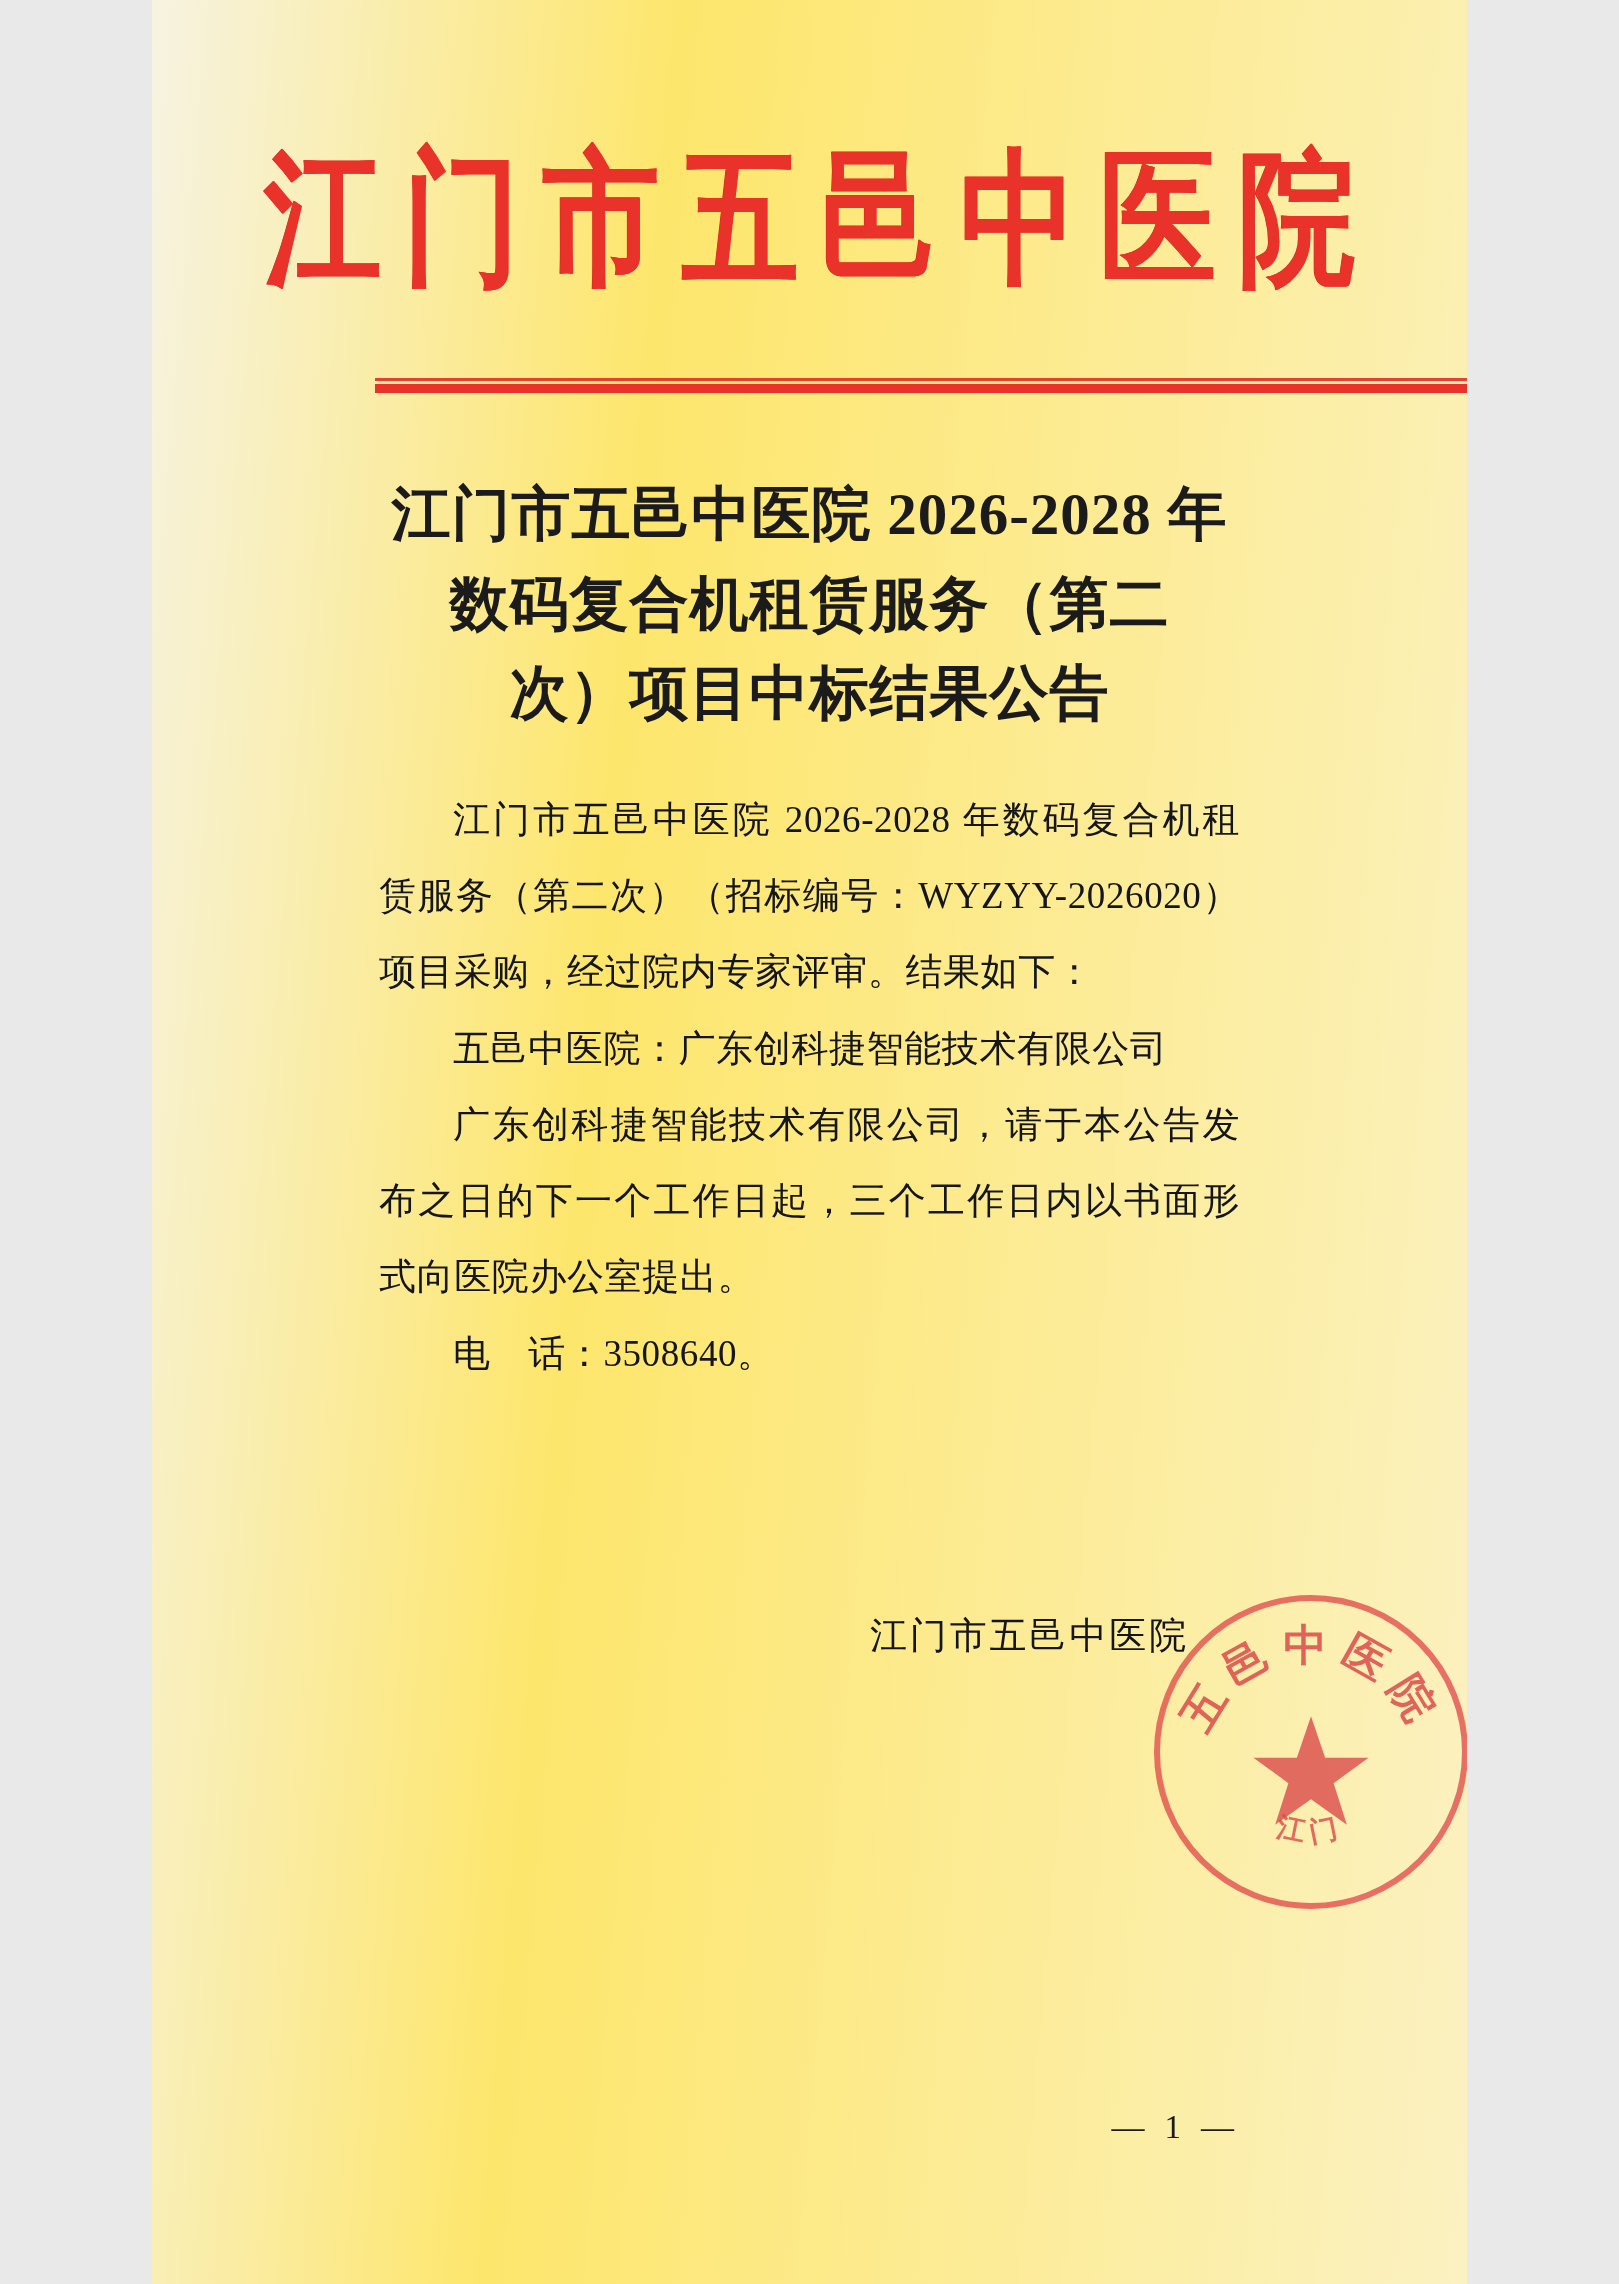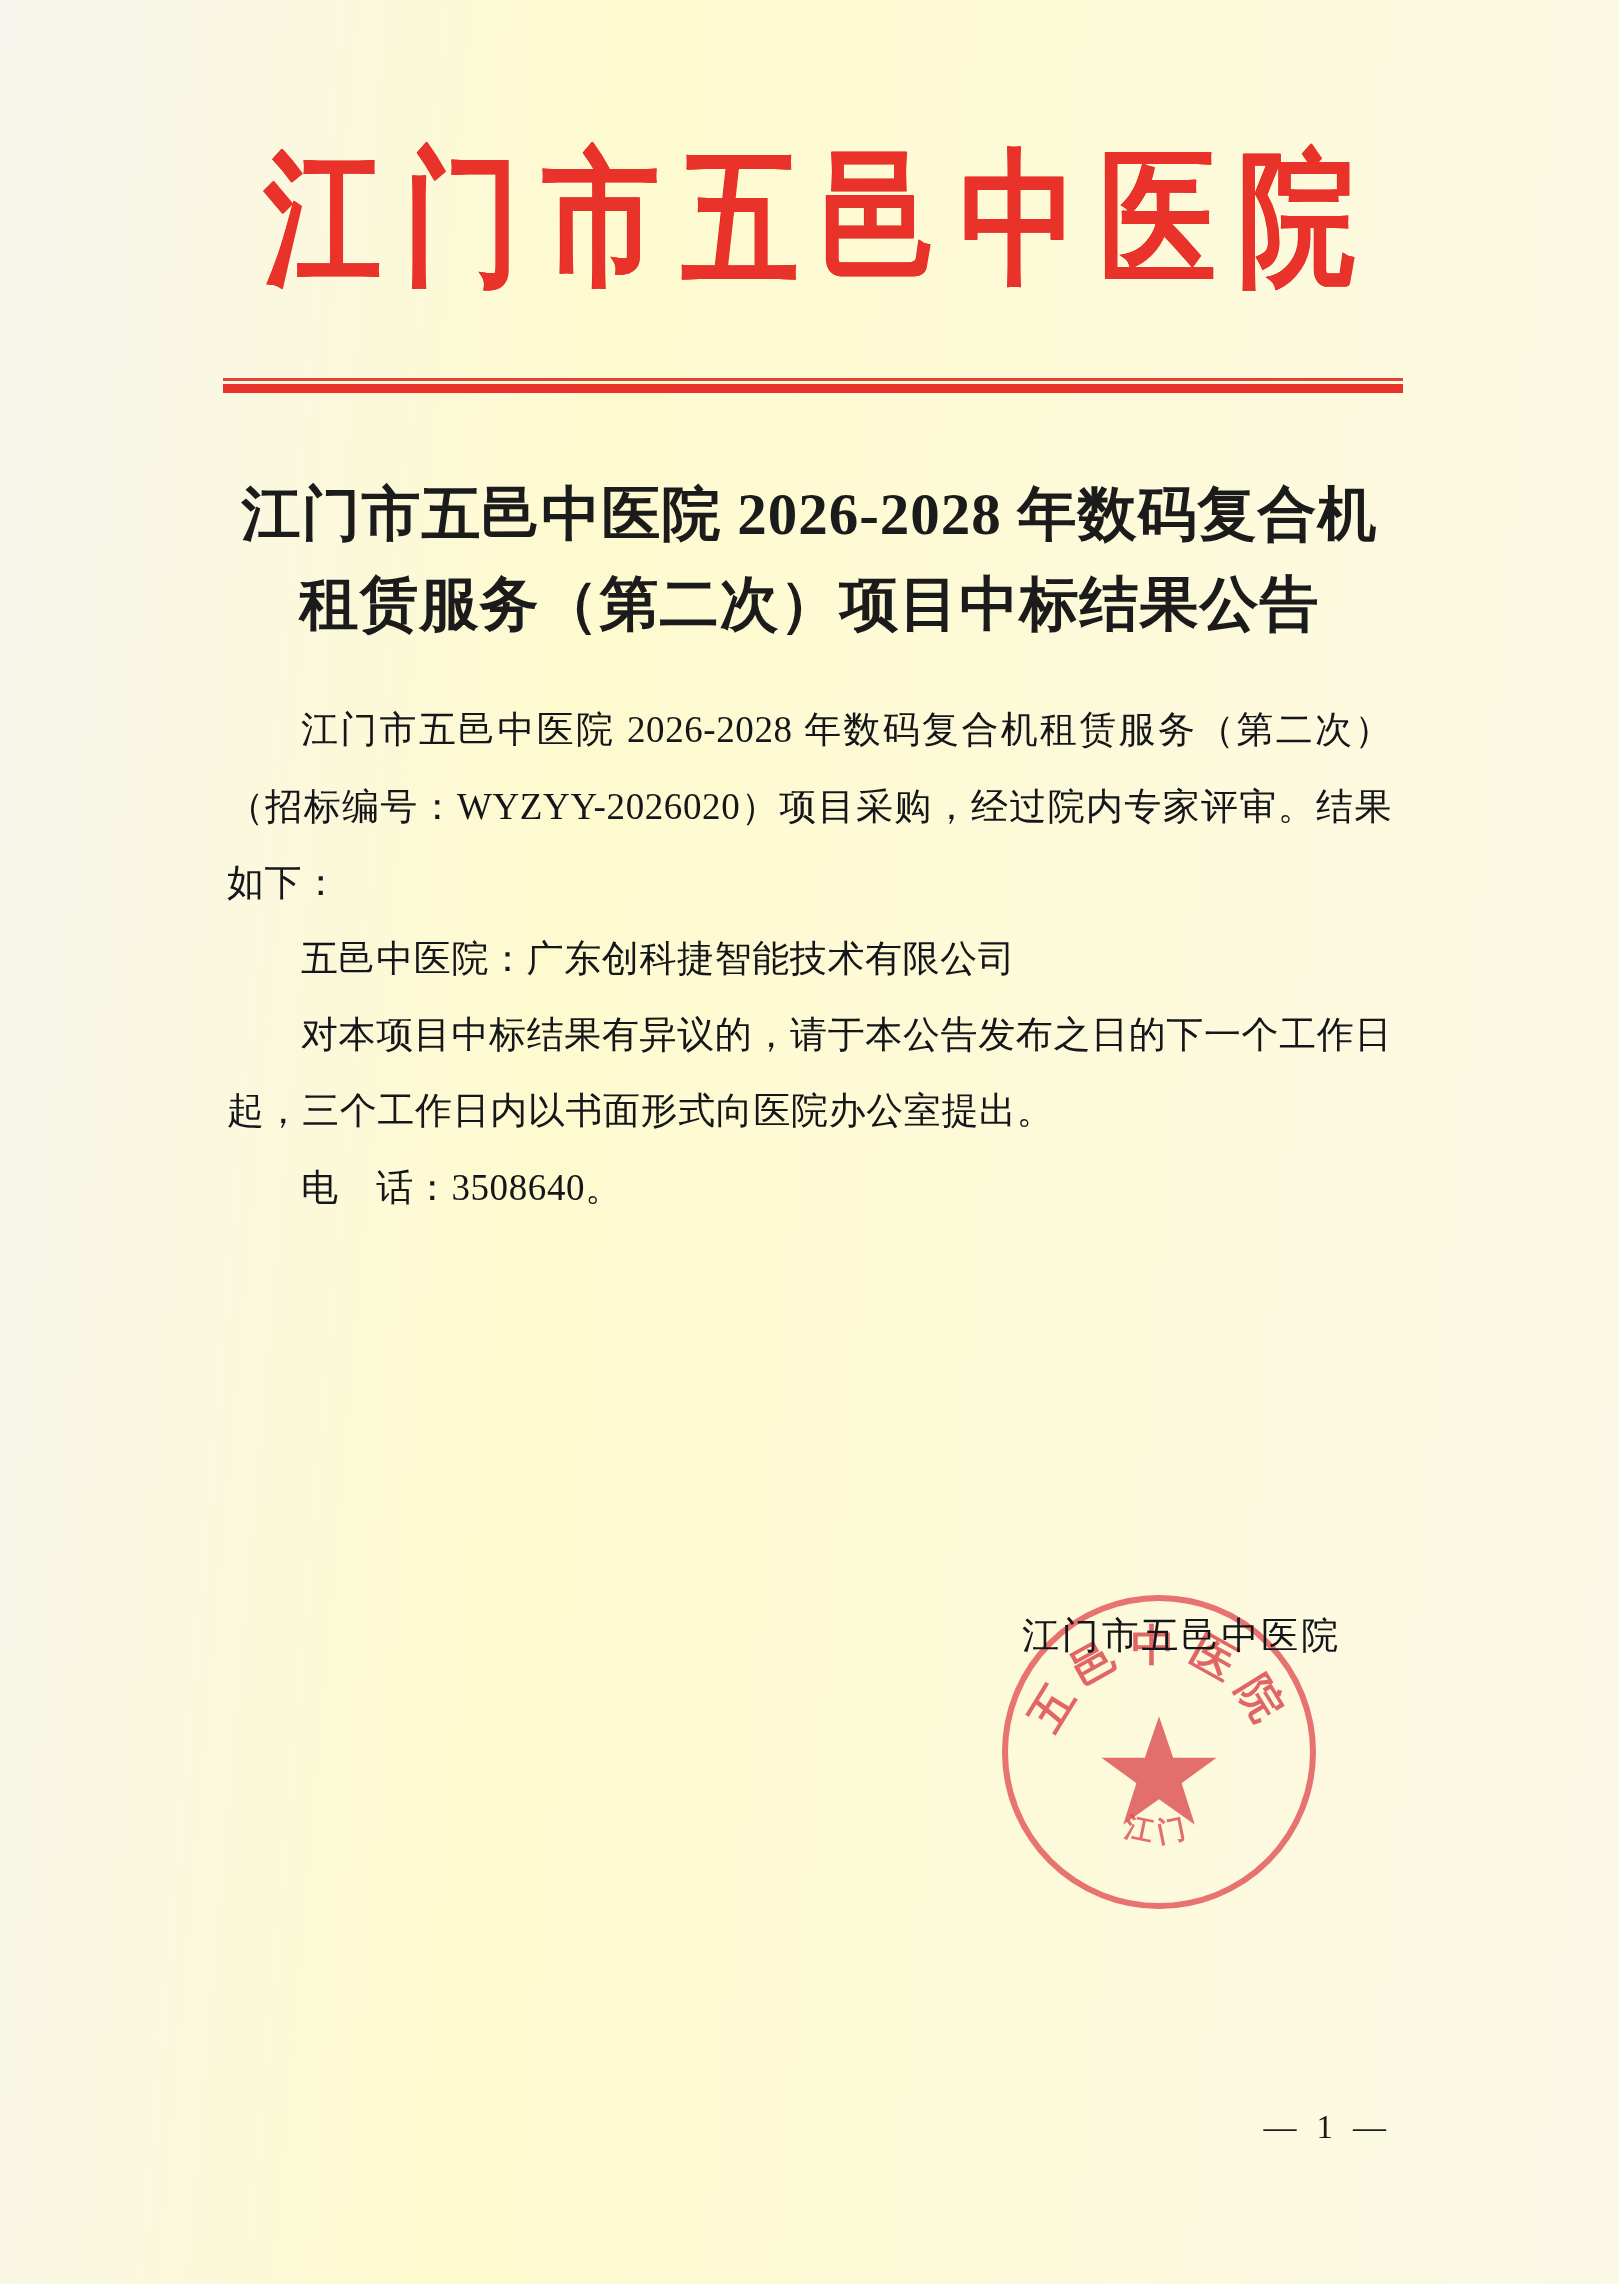--- a/index.html
+++ b/index.html
@@ -5,24 +5,24 @@
 <style>
   html, body {
     margin: 0;
     padding: 0;
     background: #e9e9e9;
   }
   * { box-sizing: border-box; }
 
   .page {
     position: relative;
-    width: 1619px;
+    width: 1315px;
     height: 2285px;
     margin: 0 auto;
-    background: #fef9c3;
+    background: #fde047;
     overflow: hidden;
     font-family: "Liberation Serif", "DejaVu Serif", serif;
   }
 
   
   .paper-tint {
     position: absolute;
     inset: 0;
     background:
       linear-gradient(95deg, rgba(246,245,242,0.9) 0%, rgba(255,255,255,0.2) 35%, rgba(250,249,246,0.7) 100%);
@@ -178,21 +178,21 @@
     <div class="rule-thick"></div>
   </div>
 
   <div class="doc">
 
     <h1 class="doc-title">江门市五邑中医院 2026-2028 年数码复合机租赁服务（第二次）项目中标结果公告</h1>
 
     <div class="body-block">
       <p class="para">江门市五邑中医院 2026-2028 年数码复合机租赁服务（第二次）（招标编号：WYZYY-2026020）项目采购，经过院内专家评审。结果如下：</p>
       <p class="para">五邑中医院：广东创科捷智能技术有限公司</p>
-      <p class="para">对本项目中标结果有异议的，请于本公告发布之日的下一个工作日起，三个工作日内以书面形式向医院办公室提出。</p>
+      <p class="para">广东创科捷智能技术有限公司，请于本公告发布之日的下一个工作日起，三个工作日内以书面形式向医院办公室提出。</p>
       <p class="para">电　话：3508640。</p>
     </div>
   </div>
 
   <div class="seal">
     <div class="seal-inner">
       <svg viewBox="0 0 320 320" xmlns="http://www.w3.org/2000/svg" aria-hidden="true">
         <defs>
           <path id="arcTop" d="M 46,176 A 114,114 0 0 1 274,176" fill="none"></path>
           <path id="arcBottom" d="M 82,214 A 96,96 0 0 0 238,214" fill="none"></path>

